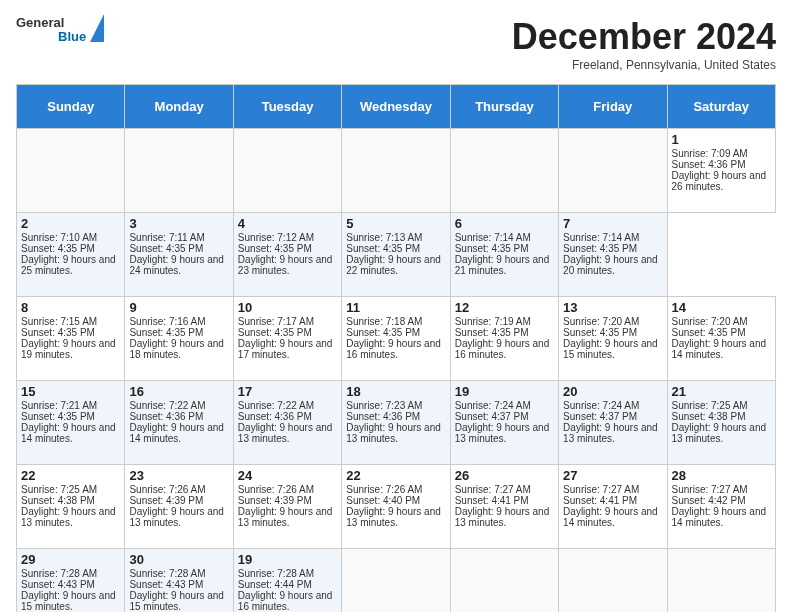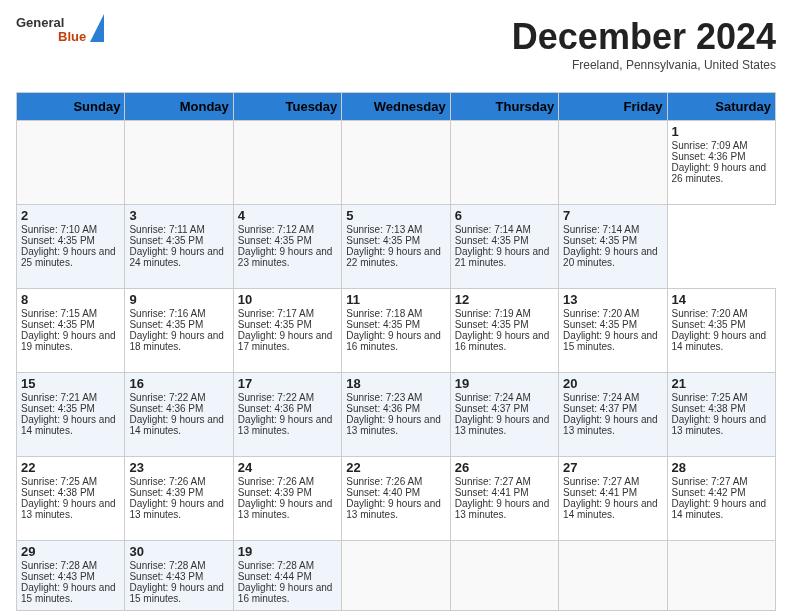--- a/index.html
+++ b/index.html
@@ -7,36 +7,36 @@
       font-family: Arial, sans-serif;
       background: #fff;
       width: 792px;
       min-height: 612px;
       padding: 16px;
     }
     .header-area {
       display: flex;
       justify-content: space-between;
       align-items: flex-start;
-      margin-bottom: 20px;
+      margin-bottom: 12px;
     }
     .logo {
       display: flex;
       align-items: center;
       gap: 2px;
     }
     .logo-text {
       display: flex;
       flex-direction: column;
       font-size: 13px;
       font-weight: bold;
       line-height: 1.1;
     }
     .logo-text .general { color: #333; }
-    .logo-text .blue { color: #c2410c; padding-left: 42px; }
+    .logo-text .blue { color: #0369a1; padding-left: 42px; }
     .logo-triangle {
       width: 0; height: 0;
       border-left: 14px solid transparent;
       border-right: 0px solid transparent;
       border-bottom: 28px solid #2a7fd4;
       margin-left: 2px;
       margin-top: -4px;
     }
     .title-area {
       text-align: right;
@@ -50,25 +50,25 @@
       font-size: 12px;
       color: #444;
     }
     .calendar-table {
       width: 100%;
       border-collapse: collapse;
       table-layout: fixed;
     }
     .calendar-table th {
       background-color: #2a7fd4;
-      color: #000000;
+      color: #ffffff;
       font-size: 13px;
       font-weight: bold;
-      padding: 6px 4px;
-      text-align: right;
+      padding: 14px 4px;
+      text-align: center;
       border: 1px solid #ccc;
     }
     .calendar-table td {
       border: 1px solid #ccc;
       vertical-align: top;
       padding: 3px 4px;
       font-size: 10px;
       color: #333;
       height: 84px;
       background: #fff;

